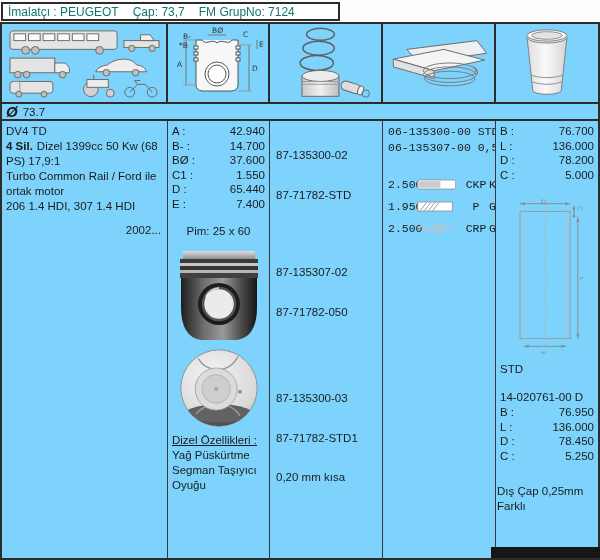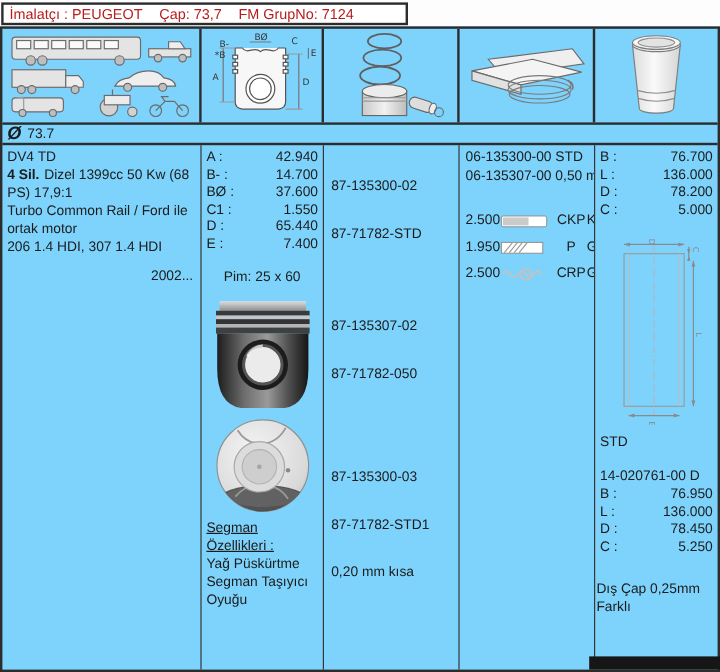--- a/index.html
+++ b/index.html
@@ -1,36 +1,36 @@
 <!DOCTYPE html>
 <html><head>
 <meta charset="utf-8">
 <style>
   html,body{margin:0;padding:0;background:#fff;}
   #app{position:relative;width:600px;height:560px;background:#fdfdfd;
        font-family:"Liberation Sans",sans-serif;color:#1b1b1b;font-size:11.5px;overflow:hidden;}
   
   .hdr{position:absolute;left:1px;top:2px;width:339px;height:19px;border:2px solid #2c2c2c;
        display:flex;align-items:center;gap:14px;padding-left:5px;box-sizing:border-box;
-       font-size:12px;color:#b91c1c;background:#fff;white-space:nowrap;}
+       font-size:12px;color:#0f766e;background:#fff;white-space:nowrap;}
   
   .table{position:absolute;left:0;top:22px;width:600px;height:538px;border:2px solid #2c2c2c;
          box-sizing:border-box;display:flex;flex-direction:column;background:#7dd3fc;}
   .iconrow{display:flex;height:78px;border-bottom:2px solid #2c2c2c;flex:none;}
   .iconrow .cell{box-sizing:border-box;border-right:2px solid #2c2c2c;display:flex;
                  align-items:center;justify-content:center;overflow:hidden;}
   .iconrow .cell:last-child{border-right:none;}
   .borerow{height:17px;border-bottom:2px solid #2c2c2c;flex:none;display:flex;align-items:center;
            padding-left:4px;box-sizing:border-box;}
   .borerow .sym{font-weight:bold;font-style:italic;font-size:15px;line-height:13px;}
   .borerow .val{margin-left:5px;font-size:11.5px;}
   .bodyrow{flex:1;display:flex;min-height:0;}
   .col{box-sizing:border-box;border-right:1.5px solid #383838;padding:3px 4px;overflow:hidden;}
   .col:last-child{border-right:none;}
-  .c1{width:166px;}.c2{width:102px;}.c3{width:113px;padding-left:6px;}.c4{width:113px;padding-left:5px;}
+  .c1{width:166px;}.c2{width:102px;}.c3{width:113px;padding-left:6px;}.c4{width:113px;padding-left:5px;font-family:Liberation Mono, monospace;}
   .c5{width:104px;flex:1;}
   
   .c1 div{line-height:15px;}
   .bold{font-weight:bold;margin-right:4px;}
   .year{text-align:right;margin-top:9px;padding-right:2px;}
   
   .dimrow{display:flex;justify-content:space-between;line-height:14.5px;}
   .pin{text-align:center;margin-top:14px;}
   .photo{display:block;margin:0 auto;}
   .ph1{margin-top:12px;}
@@ -308,21 +308,21 @@
           </g>
           <path d="M22,12 C32,28 54,28 64,10" fill="none" stroke="#9a9a9a" stroke-width="1.6"></path>
           <path d="M20,70 C32,56 56,56 66,72" fill="none" stroke="#9a9a9a" stroke-width="1.6"></path>
           <circle cx="41" cy="44" r="22" fill="#dcdcdc" stroke="#a8a8a8"></circle>
           <circle cx="41" cy="44" r="15" fill="#cecece" stroke="#b3b3b3"></circle>
           <circle cx="41" cy="44" r="2" fill="#a5a5a5"></circle>
           <circle cx="66" cy="47" r="2" fill="#8a8a8a"></circle>
         </svg>
 
         <div class="feat">
-          <div class="t">Segman Özellikleri :</div>
+          <div class="t">Dizel Özellikleri :</div>
           <div>Yağ Püskürtme</div>
           <div>Segman Taşıyıcı</div>
           <div>Oyuğu</div>
         </div>
       </div>
 
       <div class="col c3">
         <div>87-135300-02</div>
         <div>87-71782-STD</div>
         <div class="gap1"></div>

